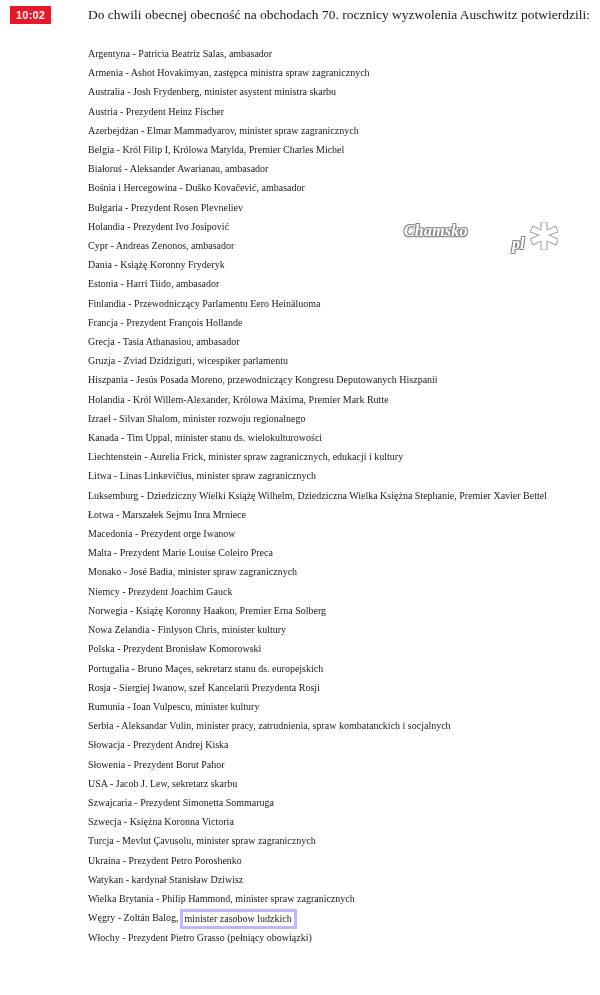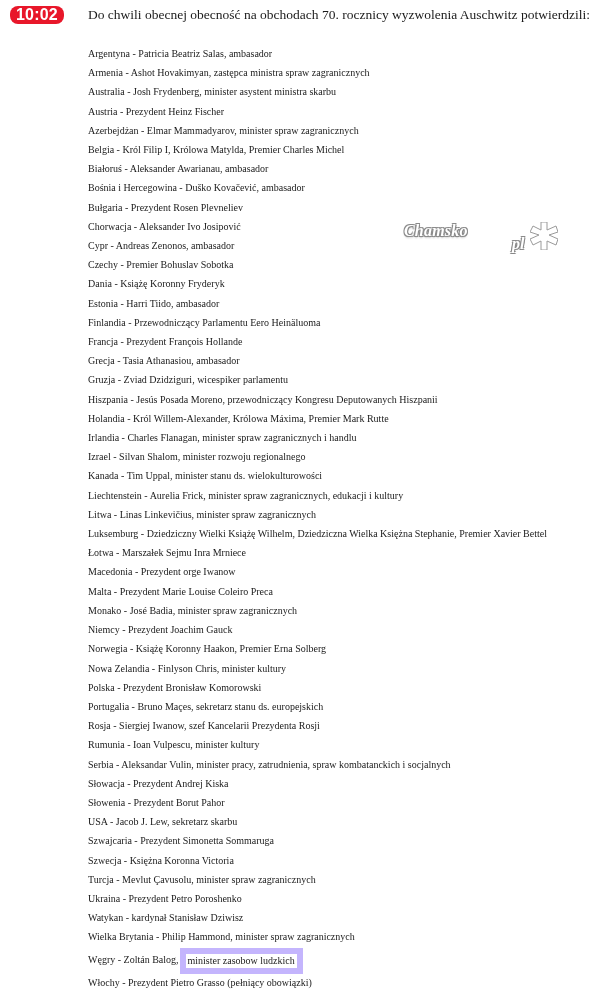--- a/index.html
+++ b/index.html
@@ -20,26 +20,26 @@
     width: 600px;
     height: 995px;
   }
   .timestamp {
     position: absolute;
     left: 10px;
     top: 6px;
     background: #e8172a;
     color: #ffffff;
     font-family: "Liberation Sans", sans-serif;
-    font-size: 16px;
+    font-size: 11px;
     font-weight: bold;
     padding: 2px 6px 2px 6px;
     letter-spacing: 0.2px;
     line-height: 14px;
-    border-radius: 8px;
+    border-radius: 0;
   }
   .intro {
     position: absolute;
     left: 88px;
     top: 6px;
     right: 4px;
     font-size: 13.5px;
     line-height: 17px;
     font-family: Liberation Serif, serif;
   }
@@ -49,21 +49,21 @@
     top: 44px;
     right: 6px;
   }
   .list-line {
     font-size: 10px;
     line-height: 19.2px;
     white-space: normal;
   }
   .highlight {
     background: transparent;
-    border: 6px solid #c4b5fd;
+    border: 3px solid #c4b5fd;
     padding: 0 2px;
     margin-left: 1px;
     display: inline-block;
     line-height: 14px;
     position: relative;
     top: 1px;
   }
   .watermark {
     position: absolute;
     left: 404px;
@@ -125,32 +125,30 @@
   <div class="list">
     <div class="list-line">Argentyna - Patricia Beatriz Salas, ambasador</div>
     <div class="list-line">Armenia - Ashot Hovakimyan, zastępca ministra spraw zagranicznych</div>
     <div class="list-line">Australia - Josh Frydenberg, minister asystent ministra skarbu</div>
     <div class="list-line">Austria - Prezydent Heinz Fischer</div>
     <div class="list-line">Azerbejdżan - Elmar Mammadyarov, minister spraw zagranicznych</div>
     <div class="list-line">Belgia - Król Filip I, Królowa Matylda, Premier Charles Michel</div>
     <div class="list-line">Białoruś - Aleksander Awarianau, ambasador</div>
     <div class="list-line">Bośnia i Hercegowina - Duško Kovačević, ambasador</div>
     <div class="list-line">Bułgaria - Prezydent Rosen Plevneliev</div>
-    <div class="list-line">Chorwacja - Aleksander Ivo Josipović</div>
+    <div class="list-line">Holandia - Prezydent Ivo Josipović</div>
     <div class="list-line">Cypr - Andreas Zenonos, ambasador</div>
-    <div class="list-line">Czechy - Premier Bohuslav Sobotka</div>
     <div class="list-line">Dania - Książę Koronny Fryderyk</div>
     <div class="list-line">Estonia - Harri Tiido, ambasador</div>
     <div class="list-line">Finlandia - Przewodniczący Parlamentu Eero Heinäluoma</div>
     <div class="list-line">Francja - Prezydent François Hollande</div>
     <div class="list-line">Grecja - Tasia Athanasiou, ambasador</div>
     <div class="list-line">Gruzja - Zviad Dzidziguri, wicespiker parlamentu</div>
     <div class="list-line">Hiszpania - Jesús Posada Moreno, przewodniczący Kongresu Deputowanych Hiszpanii</div>
     <div class="list-line">Holandia - Król Willem-Alexander, Królowa Máxima, Premier Mark Rutte</div>
-    <div class="list-line">Irlandia - Charles Flanagan, minister spraw zagranicznych i handlu</div>
     <div class="list-line">Izrael - Silvan Shalom, minister rozwoju regionalnego</div>
     <div class="list-line">Kanada - Tim Uppal, minister stanu ds. wielokulturowości</div>
     <div class="list-line">Liechtenstein - Aurelia Frick, minister spraw zagranicznych, edukacji i kultury</div>
     <div class="list-line">Litwa - Linas Linkevičius, minister spraw zagranicznych</div>
     <div class="list-line">Luksemburg - Dziedziczny Wielki Książę Wilhelm, Dziedziczna Wielka Księżna Stephanie, Premier Xavier Bettel</div>
     <div class="list-line">Łotwa - Marszałek Sejmu Inra Mrniece</div>
     <div class="list-line">Macedonia - Prezydent orge Iwanow</div>
     <div class="list-line">Malta - Prezydent Marie Louise Coleiro Preca</div>
     <div class="list-line">Monako - José Badia, minister spraw zagranicznych</div>
     <div class="list-line">Niemcy - Prezydent Joachim Gauck</div>

